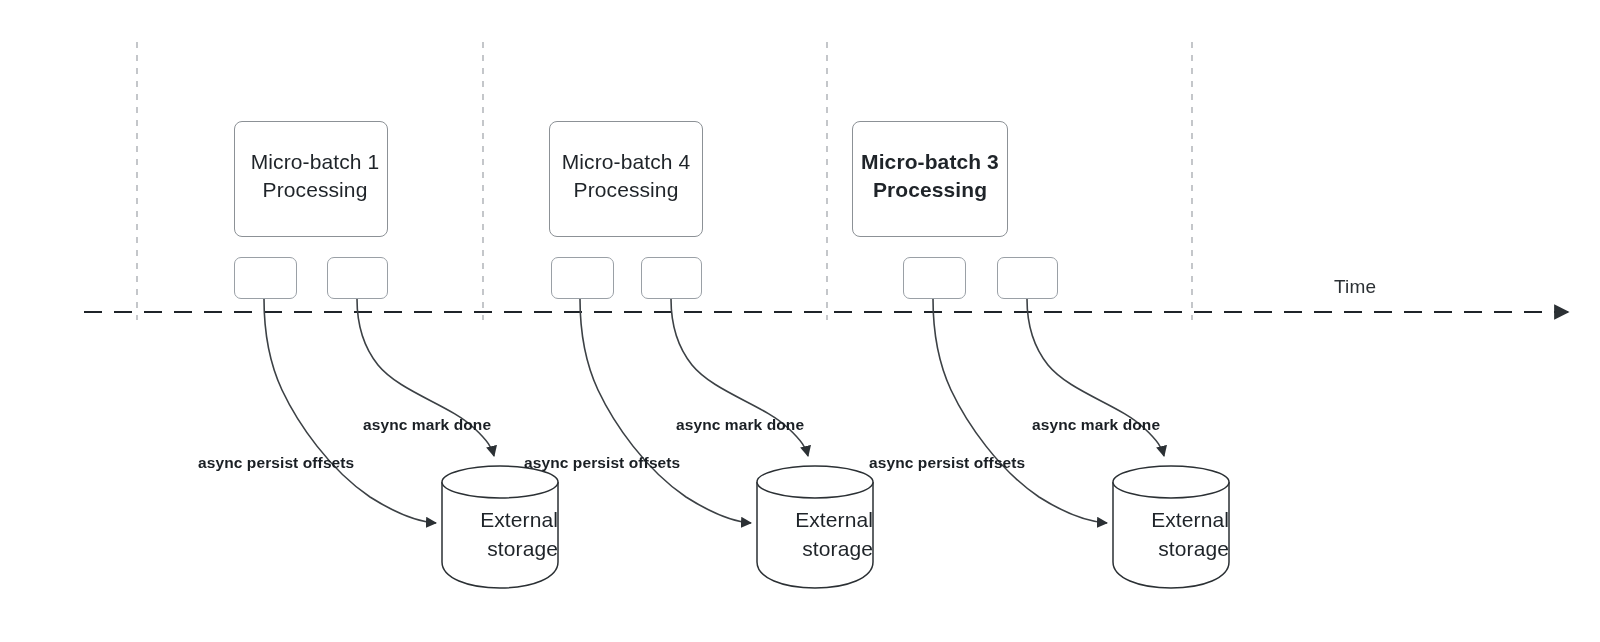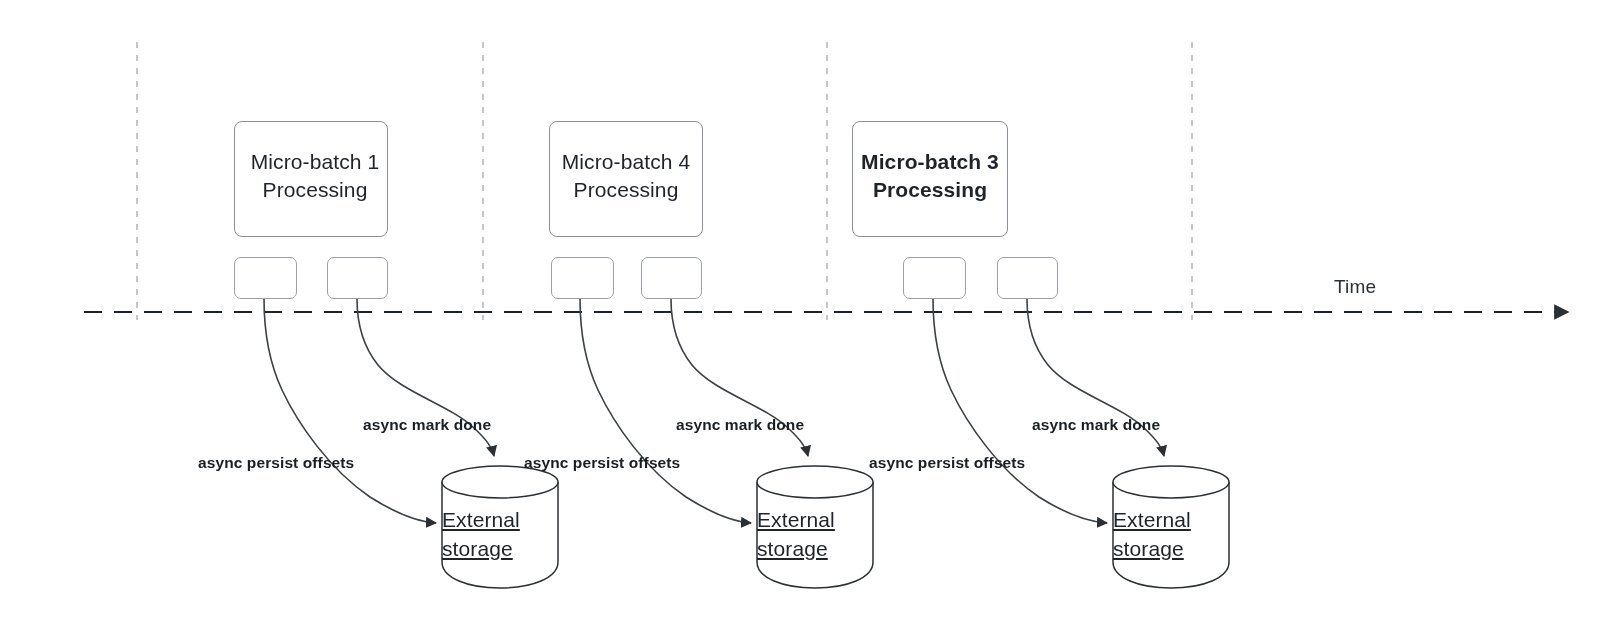--- a/index.html
+++ b/index.html
@@ -41,28 +41,27 @@
   }
   .mini-box {
     position: absolute;
     box-sizing: border-box;
     border: 1px solid #9aa0a6;
     border-radius: 7px;
     background: #ffffff;
   }
   .cyl-label {
     position: absolute;
-    text-align: left;
+    text-align: right;
     color: #1f2429;
     font-size: 21px;
     line-height: 29px;
     letter-spacing: 0.1px;
     white-space: nowrap;
     pointer-events: none;
-    text-decoration: underline;
   }
   .edge-label {
     position: absolute;
     color: #1a1f24;
     font-size: 15.5px;
     font-weight: bold;
     letter-spacing: 0.1px;
     white-space: nowrap;
     margin-top: 44px;
   }

